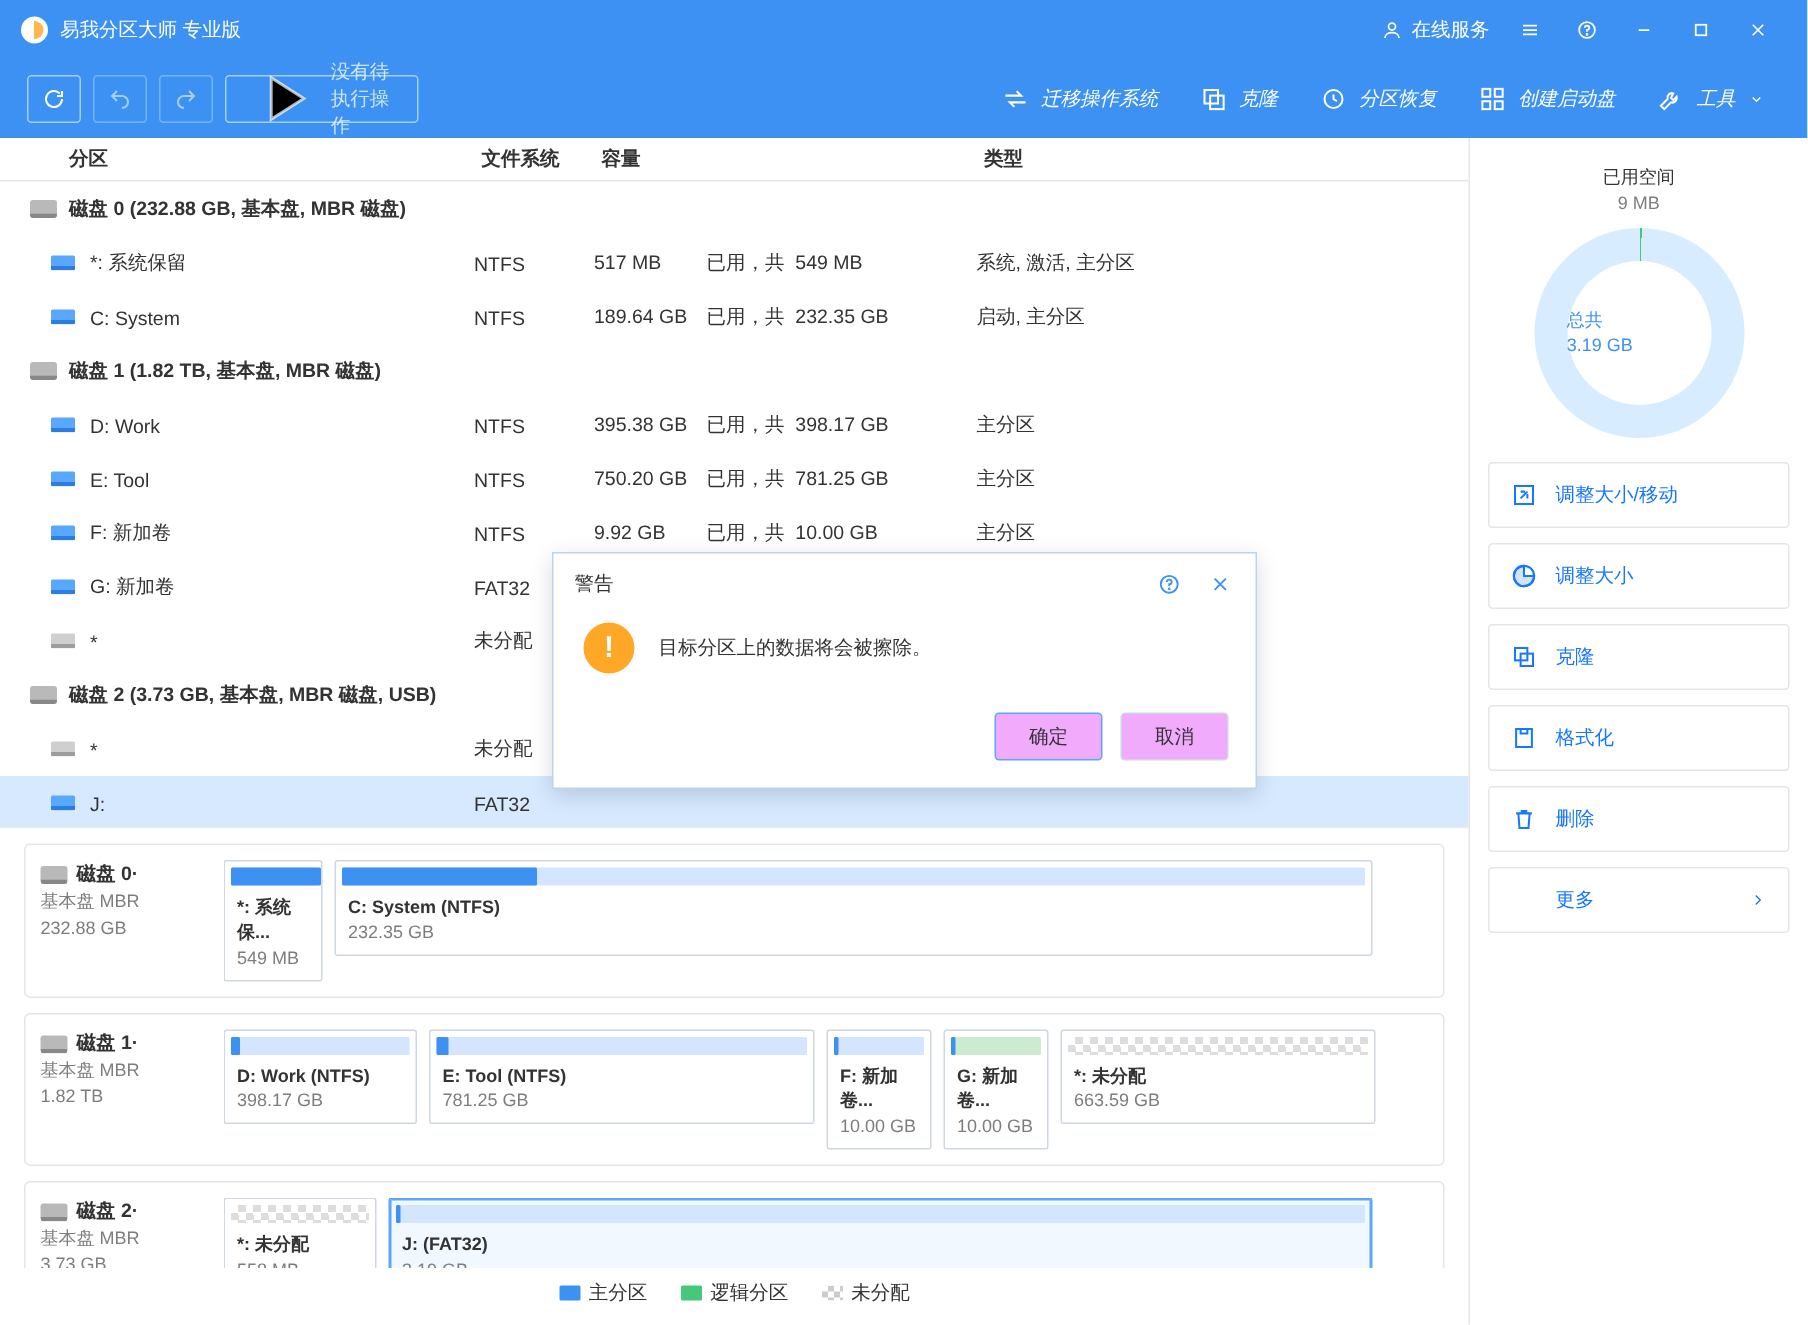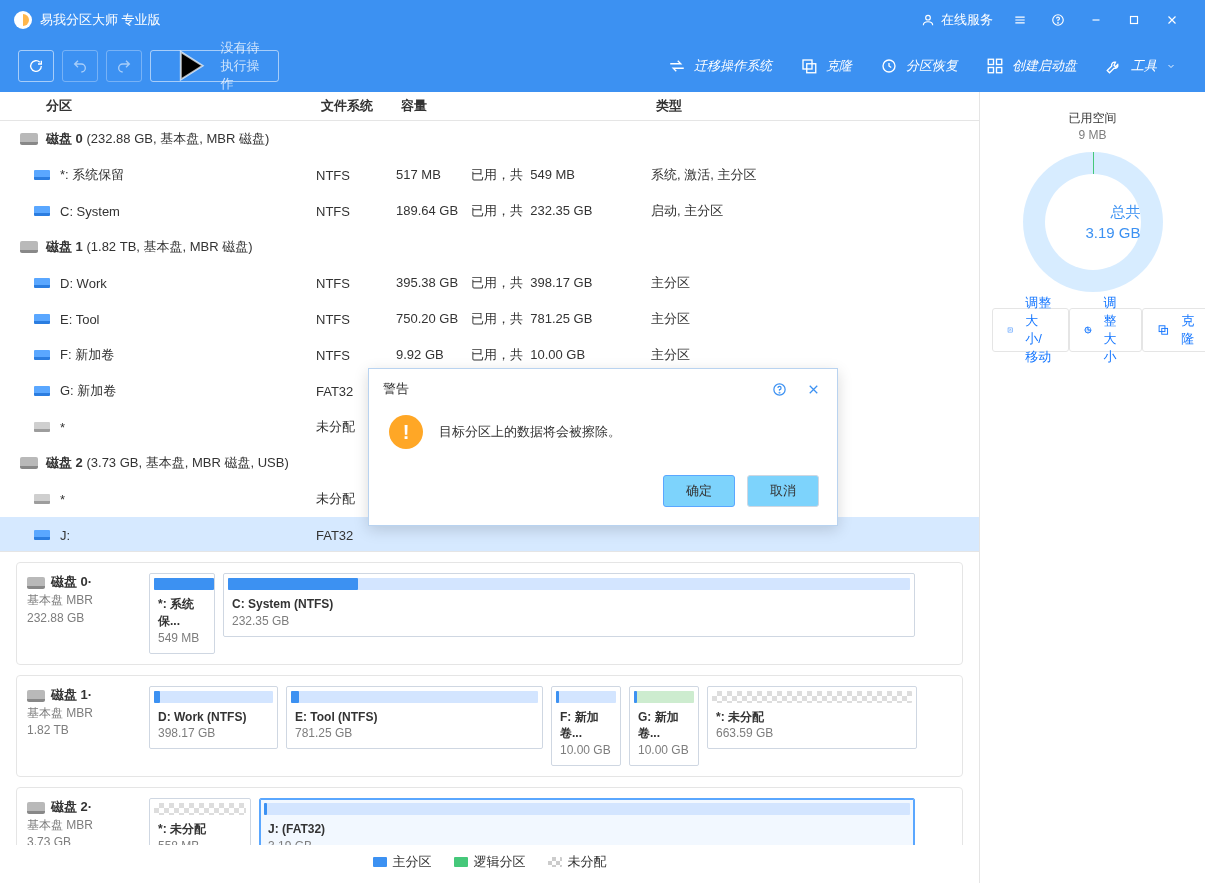--- a/index.html
+++ b/index.html
@@ -32,21 +32,21 @@
   
   .main{display:flex;height:calc(883px - 92px);}
   .left{flex:1;display:flex;flex-direction:column;border-right:1px solid var(--line);}
   .right{width:225px;padding:14px 12px;display:flex;flex-direction:column;gap:16px;}
   
   
   .thead{display:flex;height:34px;align-items:center;padding:0 20px 0 46px;font-size:13px;font-weight:600;border-bottom:1px solid var(--line);}
   .c-part{width:275px;}.c-fs{width:80px;}.c-cap{width:255px;}.c-type{flex:1;}
   .tbody{flex:0 0 auto;max-height:430px;overflow:auto;}
   .diskrow,.partrow{display:flex;align-items:center;height:36px;padding-left:20px;}
-  .diskrow{font-weight:400;gap:8px;}
+  .diskrow{font-weight:700;gap:8px;}
   .partrow{padding-left:34px;}
   .partrow.selected{background:var(--sel);}
   .diskicon{width:18px;height:12px;background:#b9b9b9;border-radius:2px;border-bottom:3px solid #888;}
   .pvicon{width:16px;height:10px;background:#5aa7ff;border-bottom:3px solid #2b7de0;border-radius:1px;margin-right:10px;}
   .pvicon.grey{background:#cfcfcf;border-bottom-color:#9d9d9d;}
   .pname{width:256px;}
   
   
   .maps{border-top:1px solid var(--line);padding:10px 16px 8px;overflow:auto;}
   .maprow{display:flex;gap:12px;border:1px solid var(--line);border-radius:4px;padding:10px;margin-bottom:10px;}
@@ -64,37 +64,37 @@
   
   .legend{display:flex;gap:22px;justify-content:center;padding:8px 0 12px;font-size:13px;}
   .legend span{display:flex;align-items:center;gap:6px;}
   .sw{width:14px;height:10px;border-radius:1px;}
   
   
   .donut-wrap{text-align:center;padding-top:4px;}
   .donut-lbl{font-size:12px;margin-bottom:0;line-height:1.4;}
   .donut-lbl .sub{color:var(--text-muted);}
   .donut{width:140px;height:140px;border-radius:50%;background:conic-gradient(#45c87a 0 1.2deg,#d7ecff 1.2deg 360deg);margin:8px auto 0;display:flex;align-items:center;justify-content:center;}
-  .donut .hole{width:96px;height:96px;border-radius:50%;background:#fff;display:flex;flex-direction:column;align-items:flex-end;justify-content:center;color:var(--blue);font-size:15px;line-height:1.4;}
-  
-  .actions{display:flex;flex-direction:row;}
+  .donut .hole{width:96px;height:96px;border-radius:50%;background:#fff;display:flex;flex-direction:column;align-items:flex-start;justify-content:center;color:var(--blue);font-size:12px;line-height:1.4;}
+  
+  .actions{display:flex;flex-direction:column;gap:10px;justify-content:center;}
   .actbtn{height:44px;border:1px solid var(--line);border-radius:3px;display:flex;align-items:center;gap:12px;padding:0 14px;color:#1677ff;font-size:13px;cursor:pointer;}
   .actbtn svg{width:18px;height:18px;fill:none;stroke:#1677ff;stroke-width:1.8;}
   .actbtn .chev{margin-left:auto;}
   
   
   .dialog{position:absolute;left:368px;top:368px;width:470px;background:#fff;border:1px solid #b9d3f0;box-shadow:0 4px 14px rgba(0,0,0,.15);}
   .dlg-head{height:40px;display:flex;align-items:center;padding:0 14px;font-size:13px;}
   .dlg-head .sp{flex:1;}
   .dlg-head .dicon{width:20px;display:flex;justify-content:center;cursor:pointer;}
   .dlg-head svg{width:15px;height:15px;}
   .dlg-body{display:flex;align-items:center;gap:16px;padding:6px 20px 26px;}
   .warn-ico{width:34px;height:34px;border-radius:50%;background:#ffa726;display:flex;align-items:center;justify-content:center;color:#fff;font-weight:700;font-size:20px;flex-shrink:0;}
   .dlg-foot{display:flex;justify-content:flex-end;gap:12px;padding:0 18px 18px;}
-  .dbtn{min-width:72px;height:32px;border:1px solid #cfd7e2;border-radius:3px;background:#7dd3fc;display:flex;align-items:center;justify-content:center;cursor:pointer;font-size:13px;}
+  .dbtn{min-width:72px;height:32px;border:1px solid #cfd7e2;border-radius:3px;background:#f0abfc;display:flex;align-items:center;justify-content:center;cursor:pointer;font-size:13px;}
   .dbtn.primary{border-color:#5aa7ff;}
 </style>
 </head>
 <body>
 
 <div class="titlebar">
   <div class="logo"></div>
   <span>易我分区大师 专业版</span>
   <div class="spacer"></div>
   <div class="svc">

